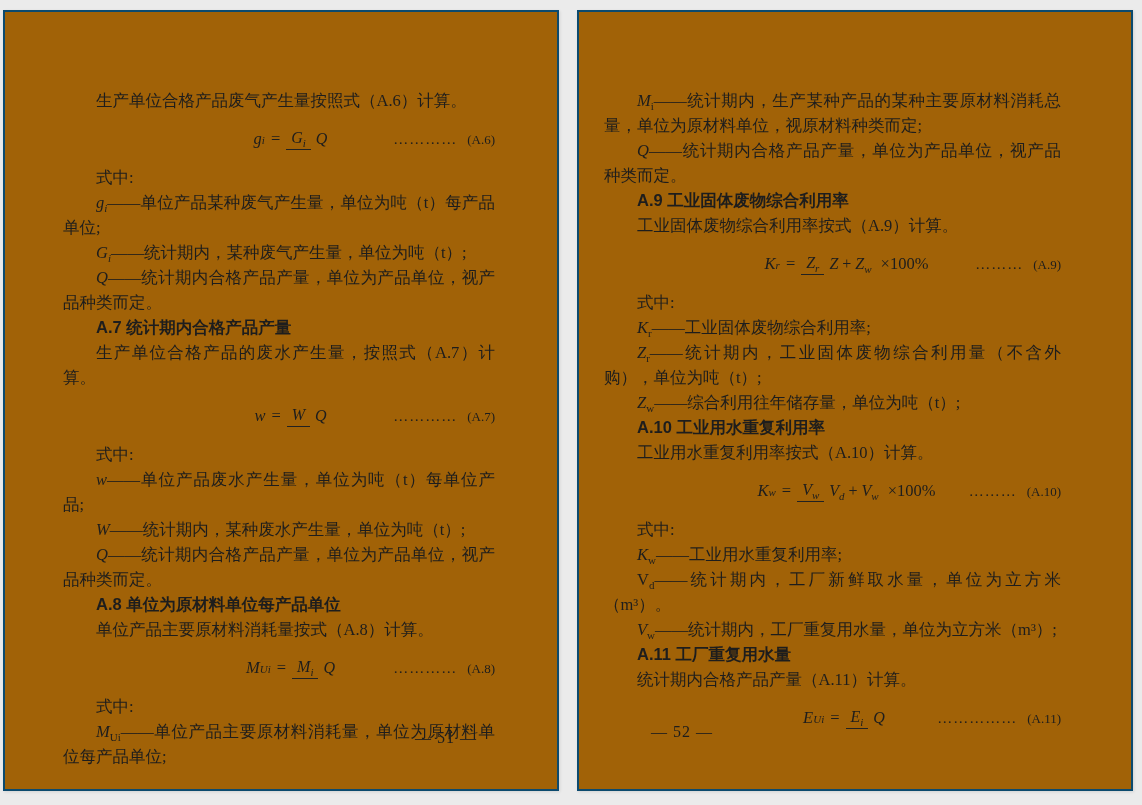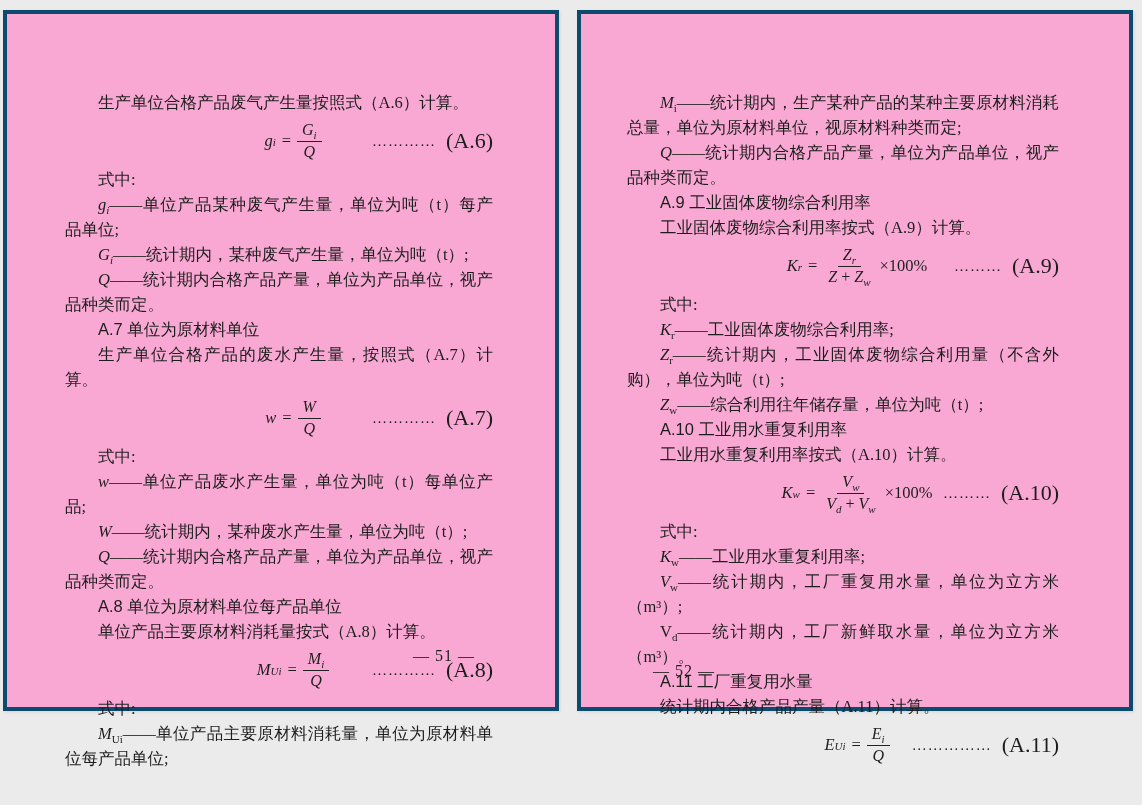--- a/index.html
+++ b/index.html
@@ -5,59 +5,59 @@
   html,body{margin:0;padding:0;}
   body{
     width:1142px;height:805px;
     background:#ebebeb;
     font-family:"Liberation Serif","DejaVu Serif",serif;
     color:#1d1d1d;
     overflow:hidden;
   }
   .canvas{position:relative;width:1142px;height:805px;}
   .page{
-    position:absolute;top:10px;height:701px;
-    background:#f9a8d4;
-    border:4px solid #0c4a6e;
+    position:absolute;top:10px;height:781px;
+    background:#a16207;
+    border:2px solid #0c4a6e;
     box-shadow:1px 1px 3px rgba(0,0,0,0.10);
     box-sizing:border-box;
   }
   .page-left{left:3px;width:556px;padding:76px 62px 0 58px;}
-  .page-right{left:577px;width:556px;padding:76px 70px 0 46px;}
+  .page-right{left:577px;width:556px;padding:76px 70px 0 25px;}
   .para,.heading{
     margin:0;
     font-size:16.5px;
     line-height:25px;
     text-indent:2em;
     text-align:justify;
     font-weight:normal;
   }
   .heading{
     font-family:"Liberation Sans","DejaVu Sans",sans-serif;
-    font-weight:400;
+    font-weight:700;
     text-align:left;
   }
   em{font-style:italic;font-family:"Liberation Serif","DejaVu Serif",serif;}
   .it{font-style:italic;}
   sub{font-size:11px;line-height:0;}
   .formula-row{
     position:relative;
     height:50px;
     display:flex;align-items:center;justify-content:center;
     margin:1px 0;
   }
   .eq{
     display:inline-flex;align-items:center;
     font-size:16.5px;
     transform:translateX(14px);
   }
   .eq-lhs{display:inline-flex;align-items:baseline;}
   .eq-sign{margin:0 6px;}
   .frac{
-    display:inline-flex;flex-direction:column;align-items:center;
+    display:inline-flex;flex-direction:row;align-items:center;
     vertical-align:middle;
     font-size:16px;
   }
   .frac .num{
     padding:0 5px 1px 5px;
     border-bottom:1px solid #222222;
     line-height:1.25;
     text-align:center;
   }
   .frac .den{
@@ -65,28 +65,28 @@
     line-height:1.25;
     text-align:center;
   }
   .suffix{margin-left:4px;}
   .eq-tail{
     position:absolute;right:0;top:50%;
     transform:translateY(-50%);
     display:inline-flex;align-items:center;gap:10px;
   }
   .dots{font-size:15px;letter-spacing:1px;color:#1d1d1d;}
-  .eq-label{font-size:22px;}
+  .eq-label{font-size:13px;}
   .page-number{
     position:absolute;
     font-size:16px;
     letter-spacing:1px;
   }
   .pn-right{right:80px;bottom:42px;text-align:right;}
-  .pn-left{left:72px;bottom:27px;}
+  .pn-left{left:72px;bottom:48px;}
 </style>
 </head>
 <body>
 
 <div class="canvas">
   <section class="page page-left">
     <div class="page-body">
         <p class="para"><span>生产单位合格产品废气产生量按照式（A.6）计算。</span></p>
         <div class="formula-row">
           <span class="eq">
@@ -102,21 +102,21 @@
           </span>
           <span class="eq-tail">
             <span class="dots">…………</span>
             <span class="eq-label">(A.6)</span>
           </span>
         </div>
         <p class="para"><span>式中:</span></p>
         <p class="para"><em>g</em><sub class="it">i</sub><span>——单位产品某种废气产生量，单位为吨（t）每产品单位;</span></p>
         <p class="para"><em>G</em><sub class="it">i</sub><span>——统计期内，某种废气产生量，单位为吨（t）;</span></p>
         <p class="para"><em>Q</em><span>——统计期内合格产品产量，单位为产品单位，视产品种类而定。</span></p>
-        <h3 class="heading"><span>A.7 单位为原材料单位</span></h3>
+        <h3 class="heading"><span>A.7 统计期内合格产品产量</span></h3>
         <p class="para"><span>生产单位合格产品的废水产生量，按照式（A.7）计算。</span></p>
         <div class="formula-row">
           <span class="eq">
             <span class="eq-lhs">
               <em>w</em>
             </span>
             <span class="eq-sign">=</span>
             <span class="frac">
               <span class="num"><em>W</em></span>
               <span class="den"><em>Q</em></span>
@@ -198,22 +198,22 @@
             </span>
             <span class="suffix">×100%</span>
           </span>
           <span class="eq-tail">
             <span class="dots">………</span>
             <span class="eq-label">(A.10)</span>
           </span>
         </div>
         <p class="para"><span>式中:</span></p>
         <p class="para"><em>K</em><sub>w</sub><span>——工业用水重复利用率;</span></p>
+        <p class="para"><span>V</span><sub>d</sub><span>——统计期内，工厂新鲜取水量，单位为立方米（m³）。</span></p>
         <p class="para"><em>V</em><sub>w</sub><span>——统计期内，工厂重复用水量，单位为立方米（m³）;</span></p>
-        <p class="para"><span>V</span><sub>d</sub><span>——统计期内，工厂新鲜取水量，单位为立方米（m³）。</span></p>
         <h3 class="heading"><span>A.11 工厂重复用水量</span></h3>
         <p class="para"><span>统计期内合格产品产量（A.11）计算。</span></p>
         <div class="formula-row">
           <span class="eq">
             <span class="eq-lhs">
               <em>E</em>
               <sub class="it">Ui</sub>
             </span>
             <span class="eq-sign">=</span>
             <span class="frac">

